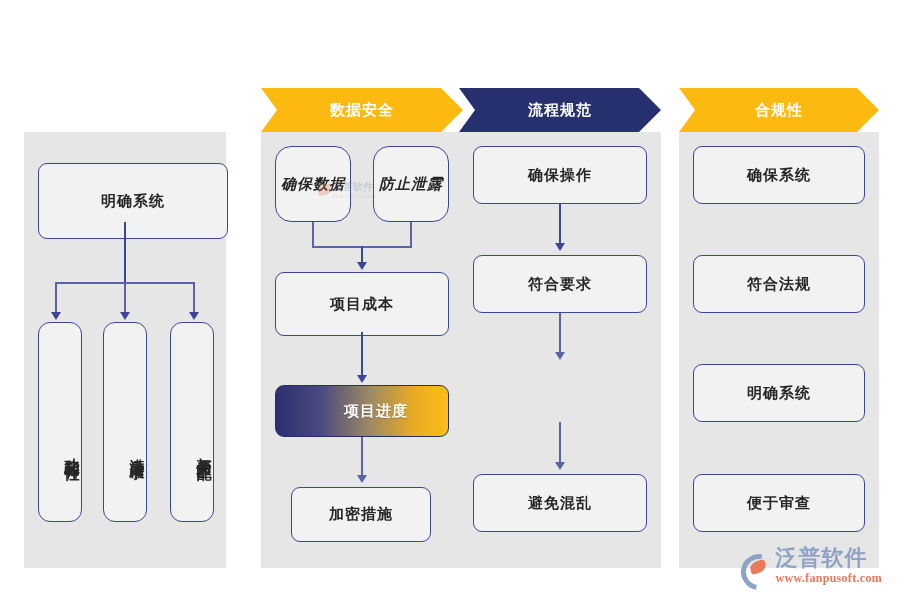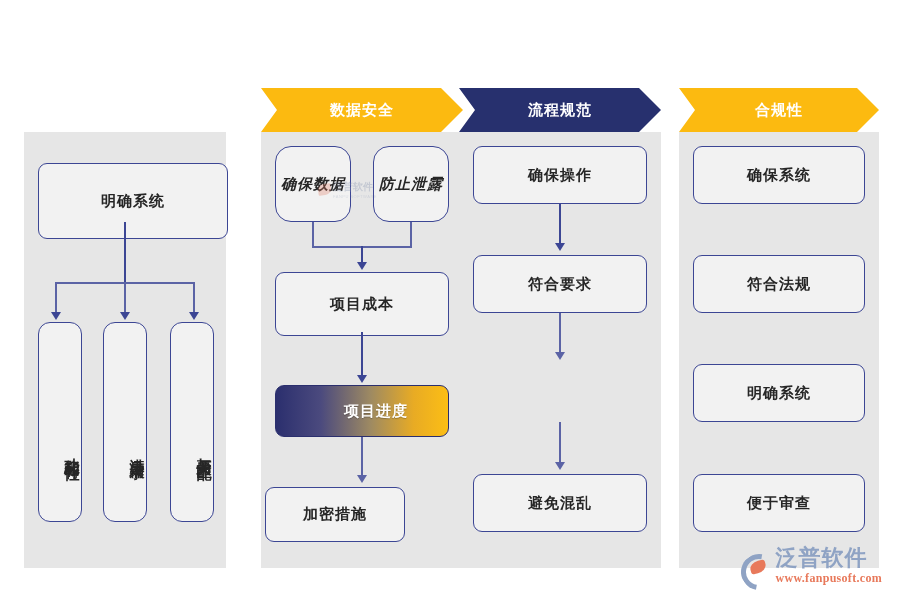--- a/index.html
+++ b/index.html
@@ -152,21 +152,21 @@
       <div class="vline" style="left:100px;top:200px;height:45px;"></div>
       <div class="arrow" style="left:96px;top:243px;"></div>
 
       <div class="box grad" style="left:14px;top:253px;width:174px;height:52px;padding-left:28px;">
         <span>项目进度</span>
       </div>
 
       <div class="vline lt" style="left:100px;top:305px;height:40px;"></div>
       <div class="arrow lt" style="left:96px;top:343px;"></div>
 
-      <div class="box" style="left:4px;top:355px;width:140px;height:55px;">
+      <div class="box" style="left:30px;top:355px;width:140px;height:55px;">
         <span>加密措施</span>
       </div>
 
       <div class="wm" style="left:57px;top:48px;">
         <span class="mk"></span>
         <span style="display:flex;flex-direction:column;">
           <span class="tx">泛普软件</span>
           <span class="sb">FANPU SOFTWARE</span>
         </span>
       </div>

